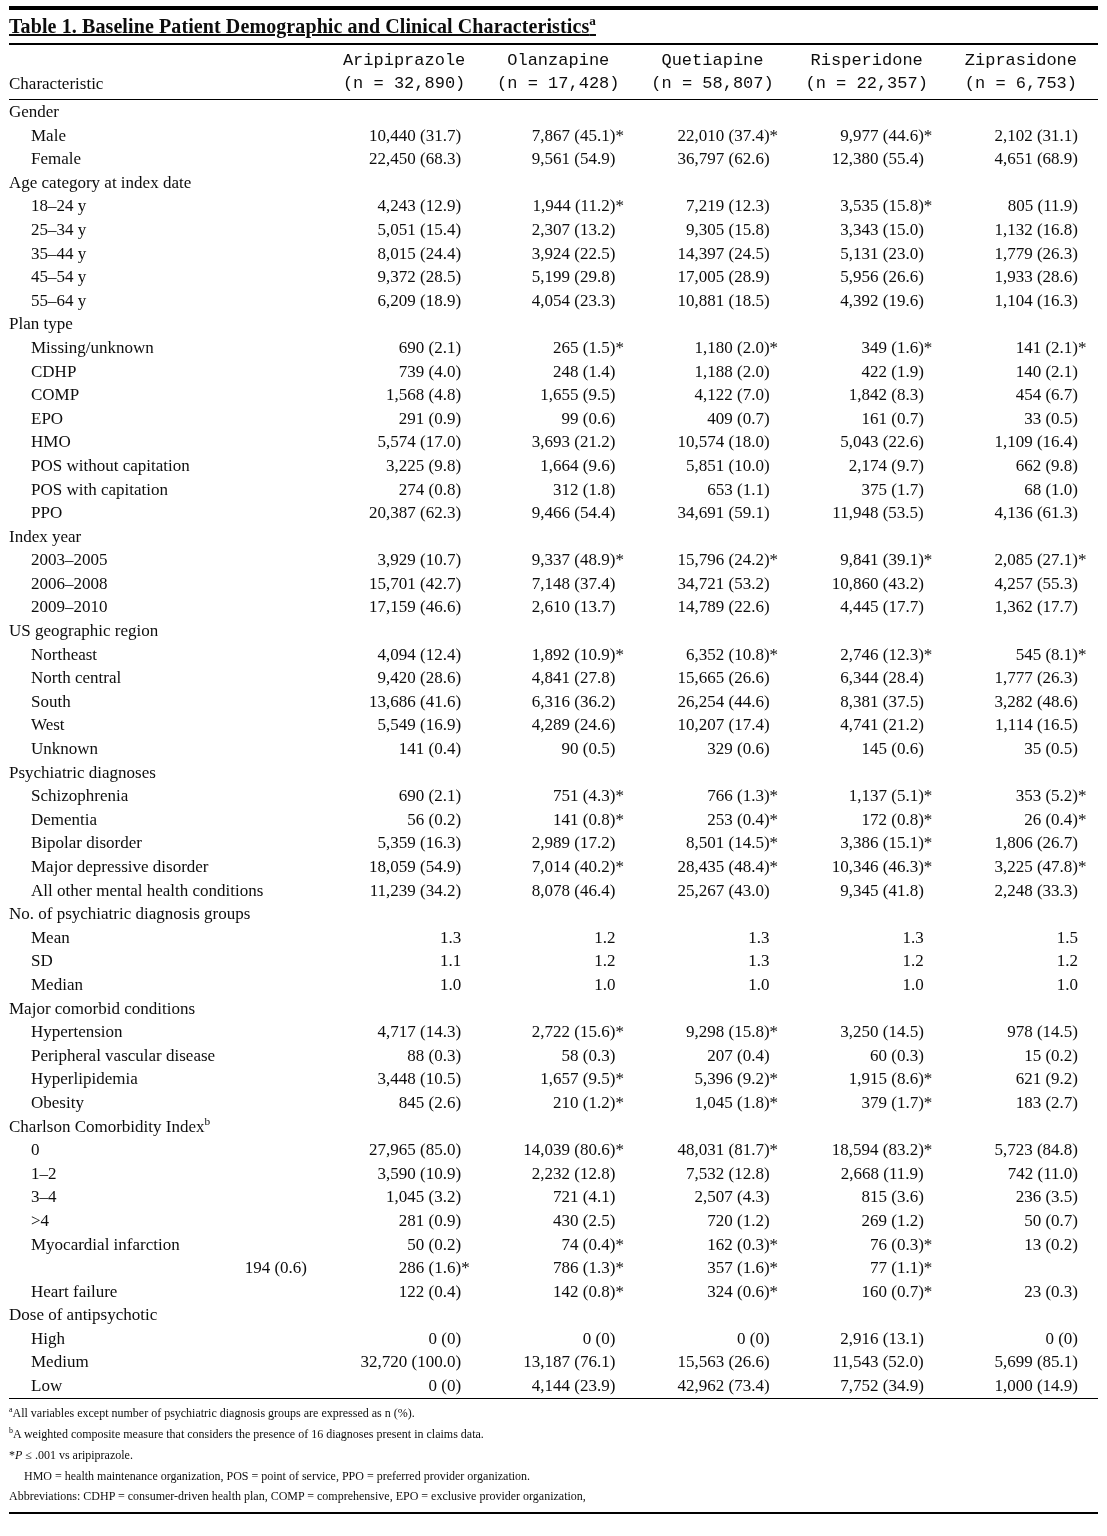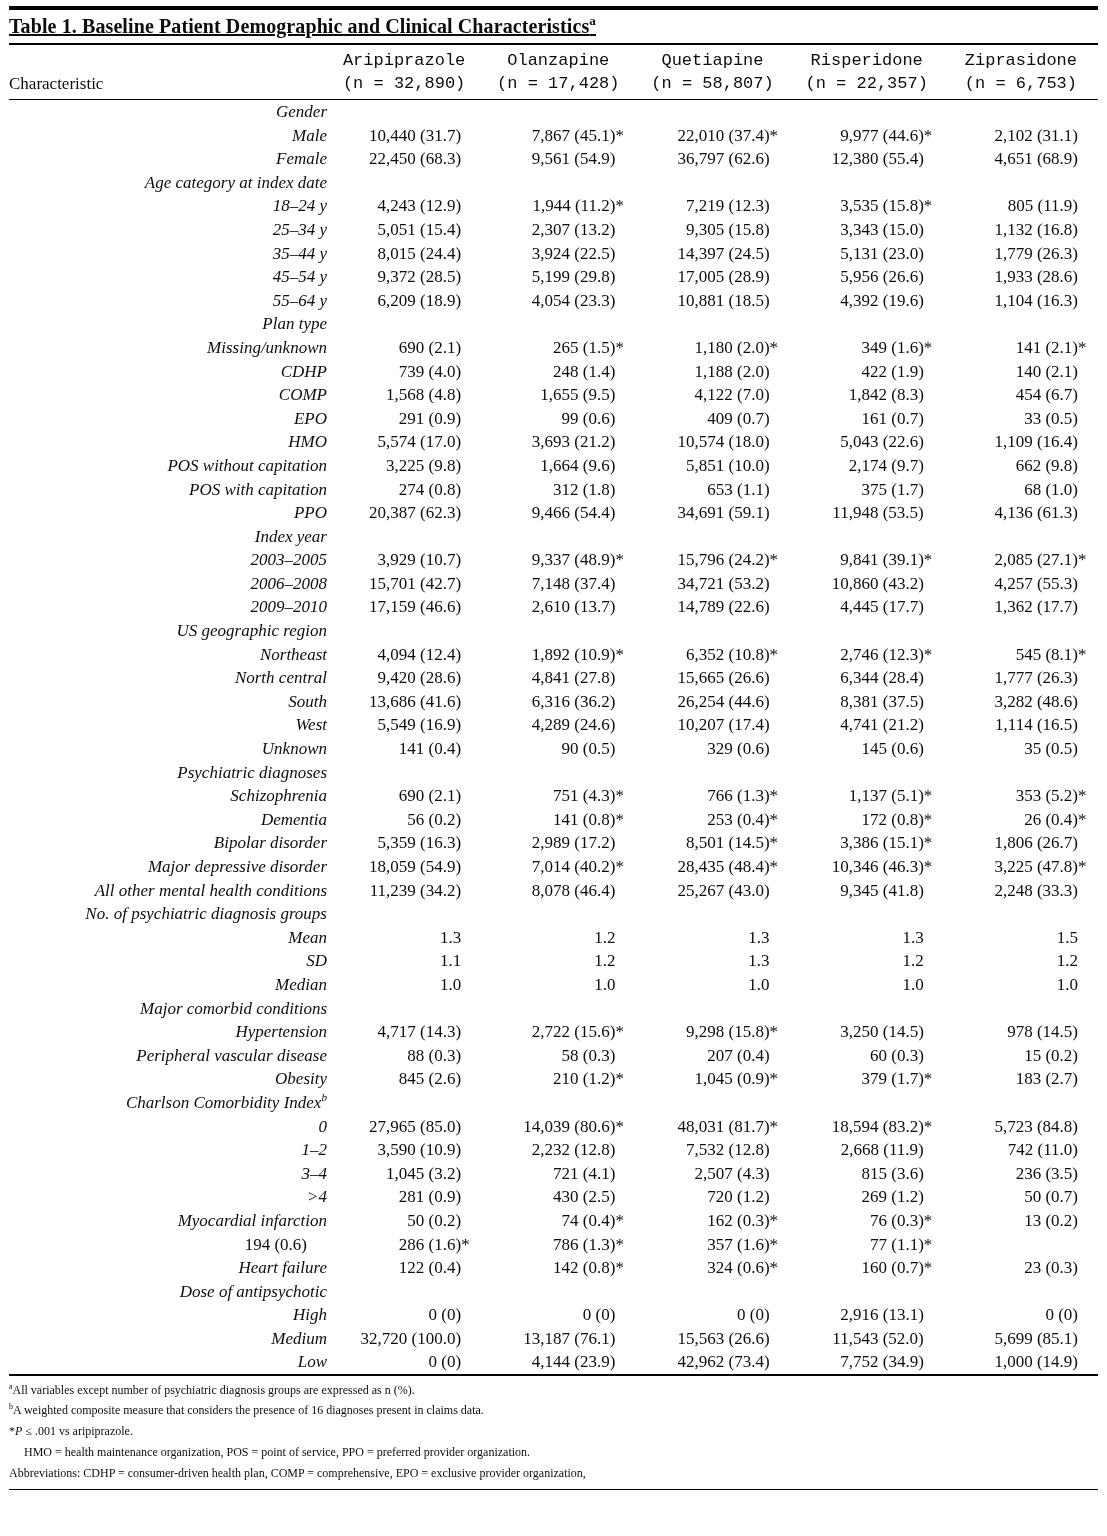--- a/index.html
+++ b/index.html
@@ -8,21 +8,21 @@
   .page{width:1107px;padding:6px 9px 2px 9px;background:#fff;}
   .rule{height:1.5px;background:#000;}
   .rule.thick{height:4px;}
   .title{font-weight:bold;font-size:20px;line-height:31px;padding:1px 0 1px 0;letter-spacing:.1px;text-decoration:underline;}
   .title sup{font-weight:bold;}
   .header{display:grid;grid-template-columns:318px repeat(5,1fr);align-items:end;padding:4px 0 4px 0;}
   .char-label{font-size:17px;line-height:23px;}
   .col-head{text-align:center;font-size:17px;line-height:23px;font-family:Liberation Mono, monospace;}
   .tbody .row{display:grid;grid-template-columns:318px repeat(5,1fr);font-size:17px;line-height:23.6px;}
   .cell{white-space:nowrap;}
-  .cell.label{text-align:right;font-style:italic;}
+  .cell.label{text-align:left;}
   .cell.label.indent{padding-left:22px;}
   .cell.value{text-align:right;padding-right:20px;}
   .star{display:inline-block;width:0;overflow:visible;}
   sup{font-size:66%;vertical-align:super;line-height:0;}
   .footnotes{padding:4px 0 5px 0;}
   .footnote{font-size:12px;line-height:20.8px;}
   .footnote.indent{padding-left:15px;}
   .footnote i{font-style:italic;}
 </style>
 </head>
@@ -386,24 +386,32 @@
       </div>
       <div class="row">
         <div class="cell label indent">Peripheral vascular disease</div>
         <div class="cell value"><span>88 (0.3)</span></div>
         <div class="cell value"><span>58 (0.3)</span></div>
         <div class="cell value"><span>207 (0.4)</span></div>
         <div class="cell value"><span>60 (0.3)</span></div>
         <div class="cell value"><span>15 (0.2)</span></div>
       </div>
       <div class="row">
+        <div class="cell label indent">Hyperlipidemia</div>
+        <div class="cell value"><span>3,448 (10.5)</span></div>
+        <div class="cell value"><span>1,657 (9.5)</span><span class="star">*</span></div>
+        <div class="cell value"><span>5,396 (9.2)</span><span class="star">*</span></div>
+        <div class="cell value"><span>1,915 (8.6)</span><span class="star">*</span></div>
+        <div class="cell value"><span>621 (9.2)</span></div>
+      </div>
+      <div class="row">
         <div class="cell label indent">Obesity</div>
         <div class="cell value"><span>845 (2.6)</span></div>
         <div class="cell value"><span>210 (1.2)</span><span class="star">*</span></div>
-        <div class="cell value"><span>1,045 (0.9)</span><span class="star">*</span></div>
+        <div class="cell value"><span>1,045 (1.8)</span><span class="star">*</span></div>
         <div class="cell value"><span>379 (1.7)</span><span class="star">*</span></div>
         <div class="cell value"><span>183 (2.7)</span></div>
       </div>
       <div class="row">
         <div class="cell label">Charlson Comorbidity Index<sup>b</sup></div>
         <div class="cell value"></div>
         <div class="cell value"></div>
         <div class="cell value"></div>
         <div class="cell value"></div>
         <div class="cell value"></div>

